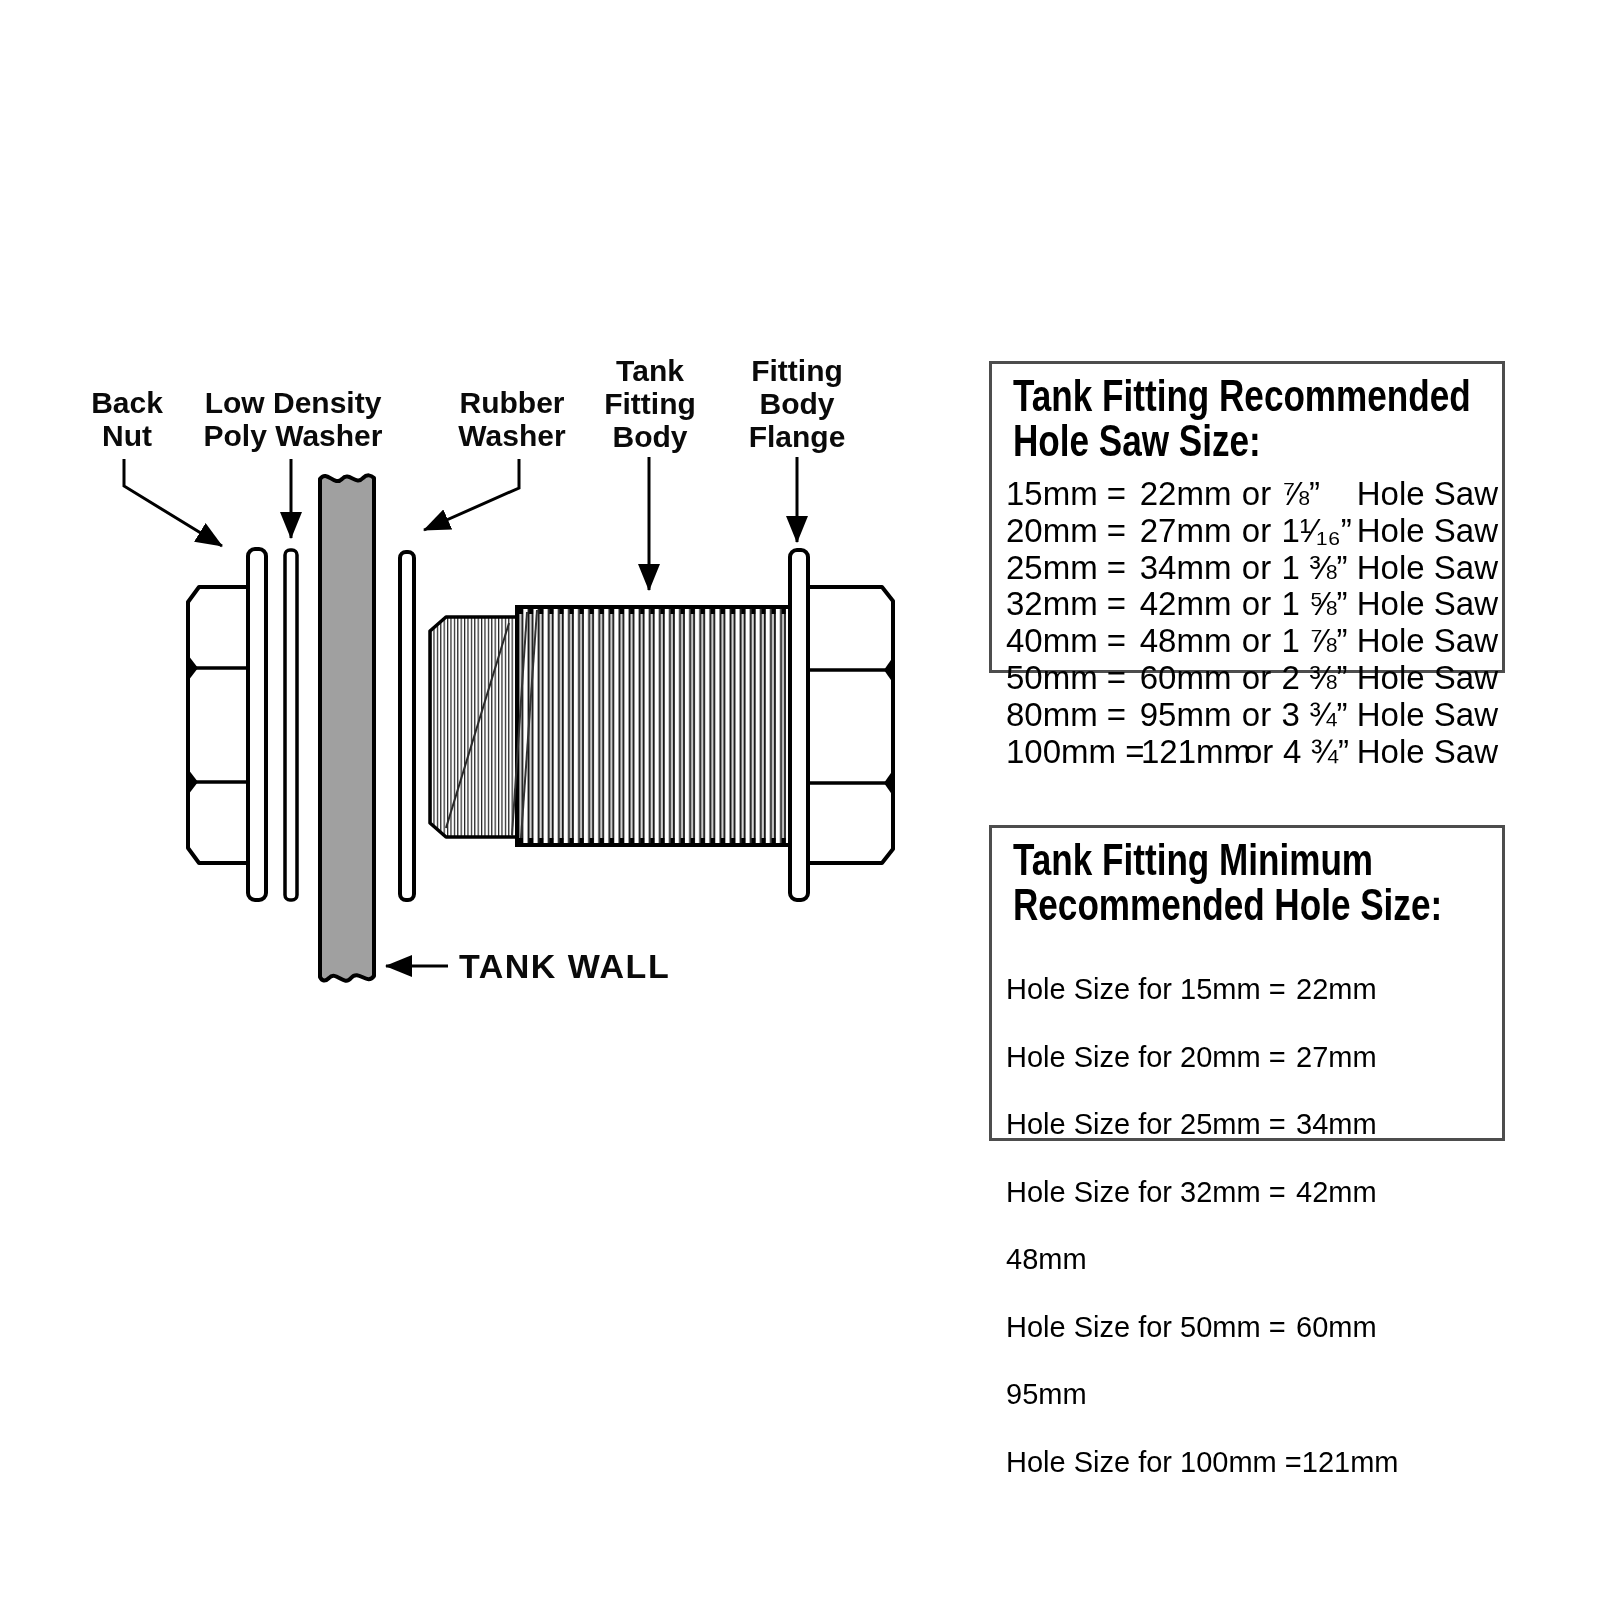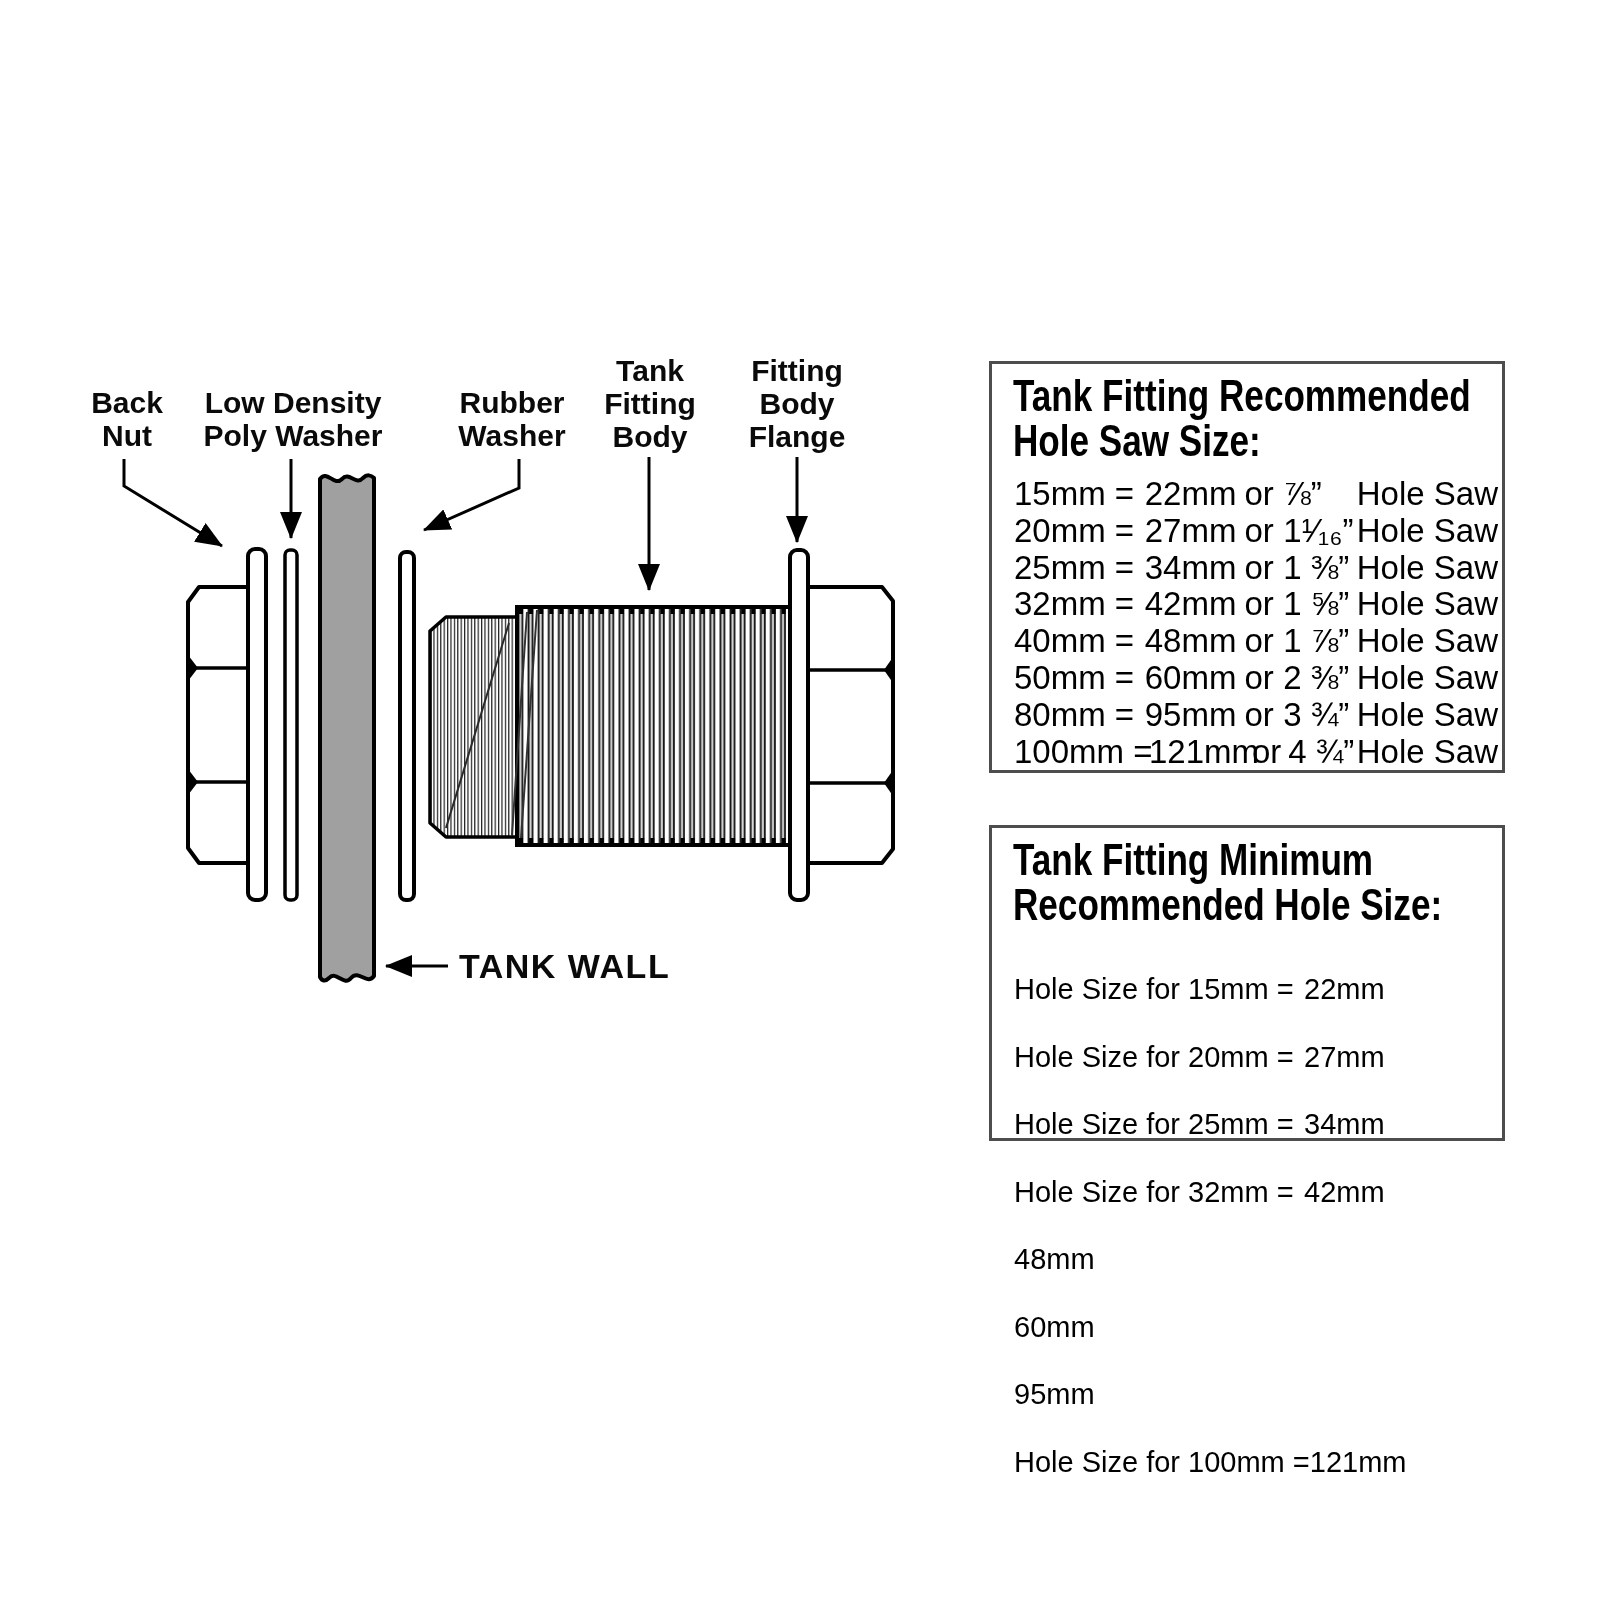--- a/index.html
+++ b/index.html
@@ -4,26 +4,26 @@
 <style>
   html,body{margin:0;padding:0;background:#fff;}
   #canvas{position:relative;width:1600px;height:1600px;background:#ffffff;overflow:hidden;
           font-family:"Liberation Sans","DejaVu Sans",sans-serif;color:#000;}
   #diagram-svg{position:absolute;left:0;top:0;width:1600px;height:1600px;}
 
   .dlabel{font-family:"Liberation Sans","DejaVu Sans",sans-serif;font-weight:700;font-size:30px;fill:#0a0a0a;}
   .dwall-label{font-family:"Liberation Sans","DejaVu Sans",sans-serif;font-weight:700;font-size:34px;letter-spacing:1.5px;fill:#0a0a0a;}
 
   .info-box{position:absolute;left:989px;width:516px;background:#ffffff;border:3px solid #4d4d4d;box-sizing:border-box;}
-  #hole-saw-box{top:361px;height:412px;}
+  #hole-saw-box{top:361px;height:312px;}
   #min-hole-box{top:825px;height:316px;}
 
   .box-title{position:absolute;left:21px;top:9px;font-weight:700;font-size:45px;line-height:45px;
              white-space:nowrap;transform:scaleX(0.78);transform-origin:0 0;letter-spacing:0;}
-  .rows{position:absolute;left:22px;top:112px;right:4px;}
+  .rows{position:absolute;left:14px;top:112px;right:4px;}
 
   .hs-row{display:flex;height:36.8px;line-height:36.8px;font-size:33px;white-space:nowrap;}
   .hs-row .c-size{width:135px;}
   .hs-row .c-mm{width:103px;}
   .hs-row .c-or{width:40px;}
   .hs-row .c-inch{width:76px;}
   .hs-row .c-tool{flex:1;}
 
   .mh-row{display:flex;height:35.5px;line-height:35.5px;font-size:29px;white-space:nowrap;margin-top:32px;}
   .mh-row .c-label{min-width:290px;}
@@ -201,20 +201,21 @@
           <span class="c-value">34mm</span>
       </div>
       <div class="mh-row">
         <span class="c-label">Hole Size for 32mm =</span>
           <span class="c-value">42mm</span>
       </div>
       <div class="mh-row">
           <span class="c-value">48mm</span>
       </div>
       <div class="mh-row">
+        <span class="c-label">Hole Size for 50mm =</span>
           <span class="c-value">60mm</span>
       </div>
       <div class="mh-row">
           <span class="c-value">95mm</span>
       </div>
       <div class="mh-row">
         <span class="c-label">Hole Size for 100mm =</span>
           <span class="c-value">121mm</span>
       </div>
     </div>

